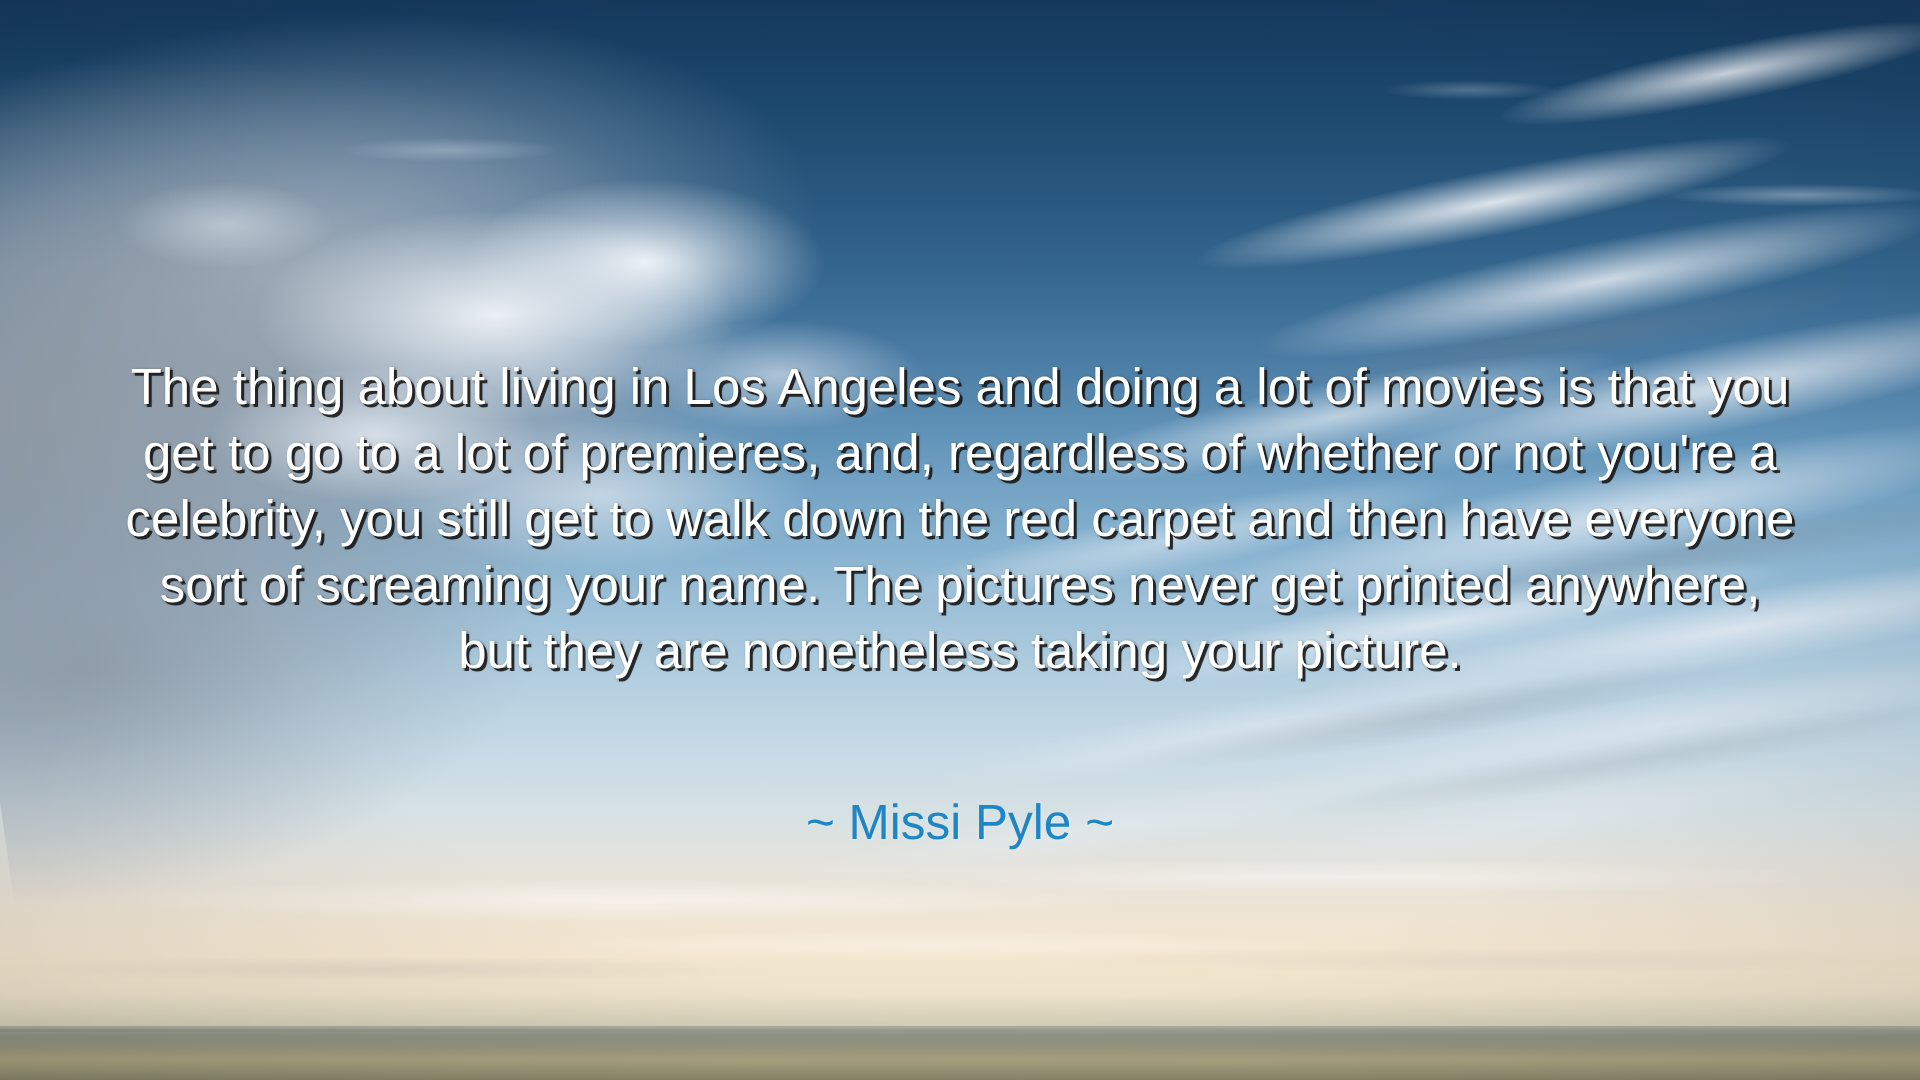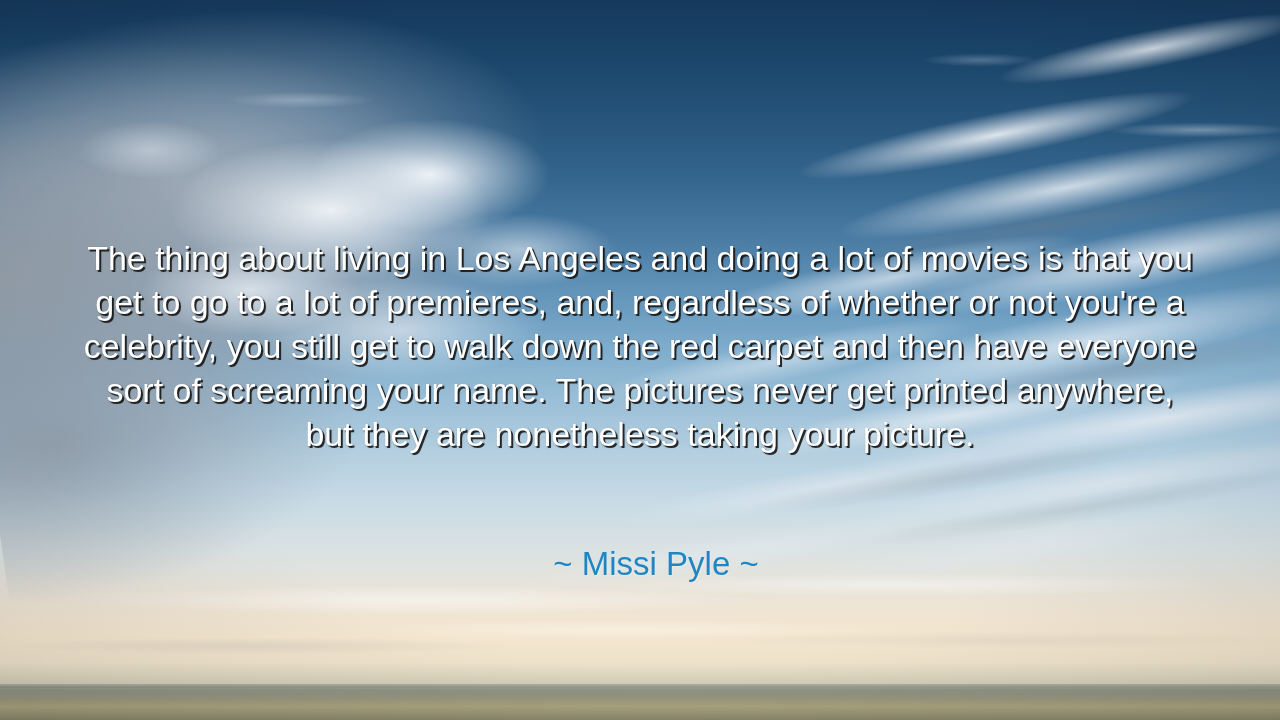--- a/index.html
+++ b/index.html
@@ -198,25 +198,24 @@
     font-weight: 400;
     color: #ffffff;
     letter-spacing: 0px;
     text-shadow:
       2px 2px 0 rgba(20,20,20,0.85),
       1px 1px 2px rgba(0,0,0,0.55);
     white-space: pre-wrap;
   }
   .author-line {
     position: absolute;
-    left: 96px;
+    left: 80px;
     width: 1120px;
     top: 528px;
     text-align: center;
-    margin-top: 16px;
   }
   .author-text {
     margin: 0;
     font-size: 33px;
     line-height: 40px;
     font-weight: 400;
     color: #1f86c6;
     text-shadow: 1px 1px 1px rgba(255,255,255,0.22);
   }
 </style>

